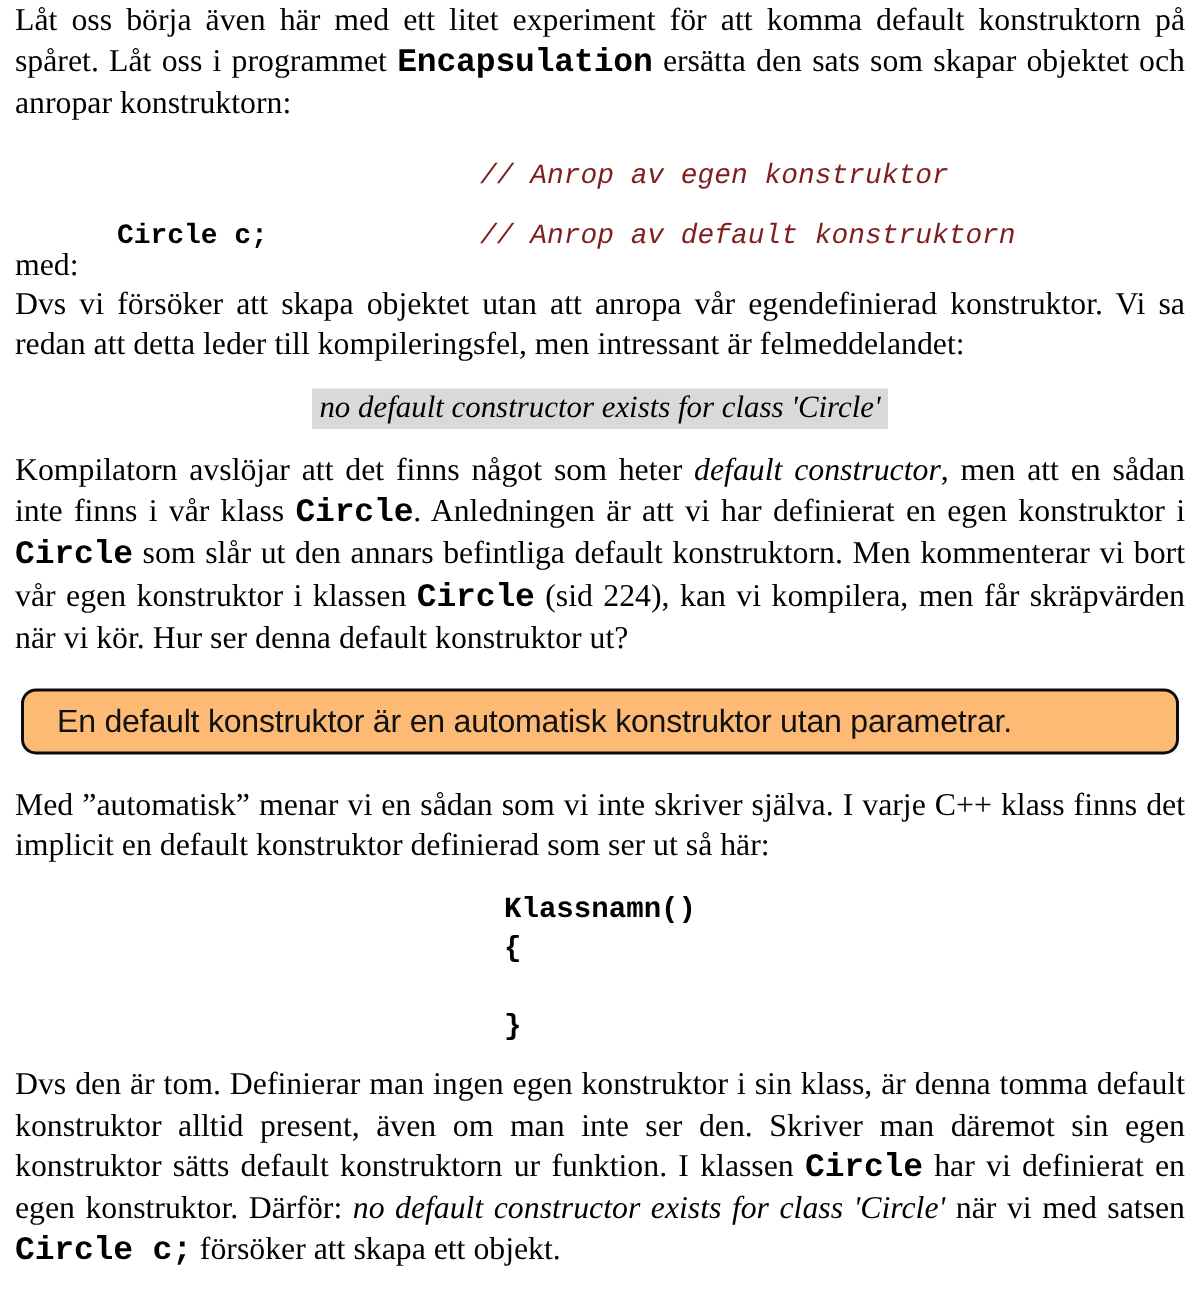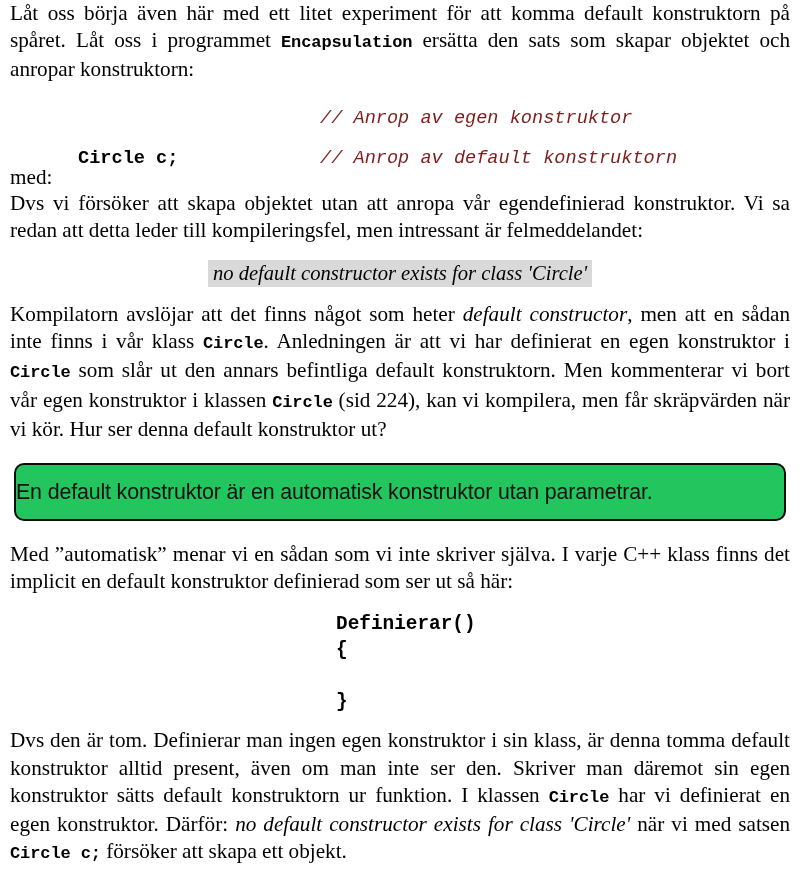--- a/index.html
+++ b/index.html
@@ -30,21 +30,21 @@
     text-align: justify;
     text-justify: inter-word;
     hyphens: manual;
     -webkit-hyphens: manual;
   }
 
   
   code.inl {
     font-family: "Liberation Mono", "DejaVu Sans Mono", monospace;
     font-weight: bold;
-    font-size: 17px;
+    font-size: 22px;
     letter-spacing: -0.1px;
   }
   i.ital {
     font-style: italic;
   }
   .hl {
     background: #d9d9d9;
     padding: 1px 3px 2px 3px;
   }
 
@@ -107,24 +107,25 @@
     background: #d9d9d9;
     padding: 2px 5px 3px 5px;
   }
 
   
   .callout {
     box-sizing: border-box;
     margin: 0 4px 0 4px;
     border: 2.5px solid #0c0c0c;
     border-radius: 10px;
-    background: #22c55e;
-    height: 58px;
+    background: #fdba74;
+    height: 44px;
     display: flex;
     align-items: center;
+    padding-left: 22px;
   }
   .callout .txt {
     font-family: "Liberation Sans", "DejaVu Sans", sans-serif;
     font-size: 21.4px;
     color: #111111;
     letter-spacing: -0.15px;
   }
 
   
   .sp-12 { height: 12px; }
@@ -172,19 +173,19 @@
   <div class="callout">
     <span class="txt">En default konstruktor är en automatisk konstruktor utan parametrar.</span>
   </div>
 
   <div class="sp-20"></div>
 
   <p class="para">Med ”automatisk” menar vi en sådan som vi inte skriver själva. I varje C++ klass finns det implicit en default konstruktor definierad som ser ut så här:</p>
 
   <div class="sp-16"></div>
 
-  <div class="blockcode"><span>Definierar()</span><br><span>{</span><span class="empty"></span><span>}</span></div>
+  <div class="blockcode"><span>Klassnamn()</span><br><span>{</span><span class="empty"></span><span>}</span></div>
 
   <div class="sp-12"></div>
 
   <p class="para"><span>Dvs den är tom. Definierar man ingen egen konstruktor i sin klass, är denna tomma default konstruktor alltid present, även om man inte ser den. Skriver man däremot sin egen konstruktor sätts default konstruktorn ur funktion. I klassen </span><code class="inl">Circle</code><span> har vi definierat en egen konstruktor. Därför: </span><i class="ital">no default constructor exists for class 'Circle'</i><span> när vi med satsen </span><code class="inl">Circle c;</code><span> försöker att skapa ett objekt.</span></p>
 
 </div>
 
 </body></html>

